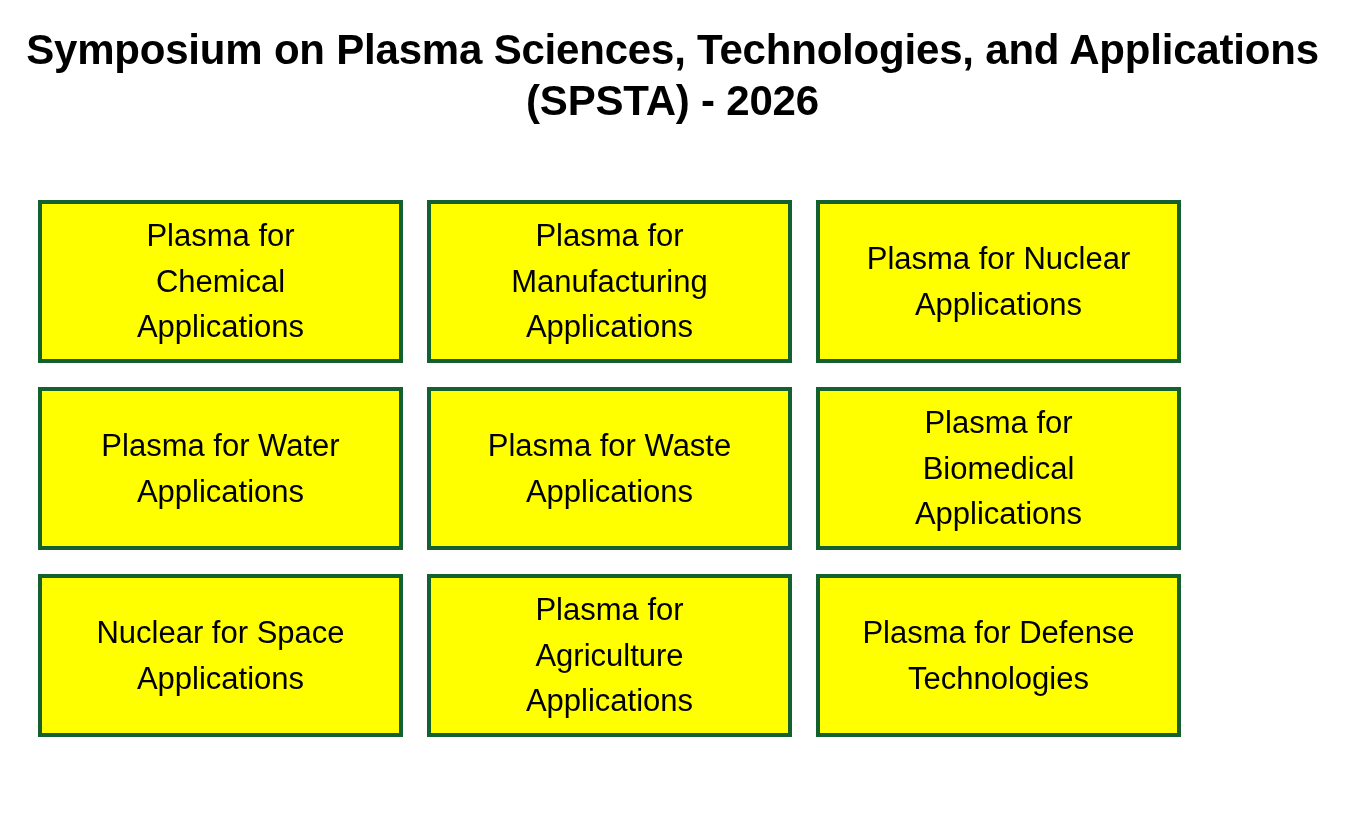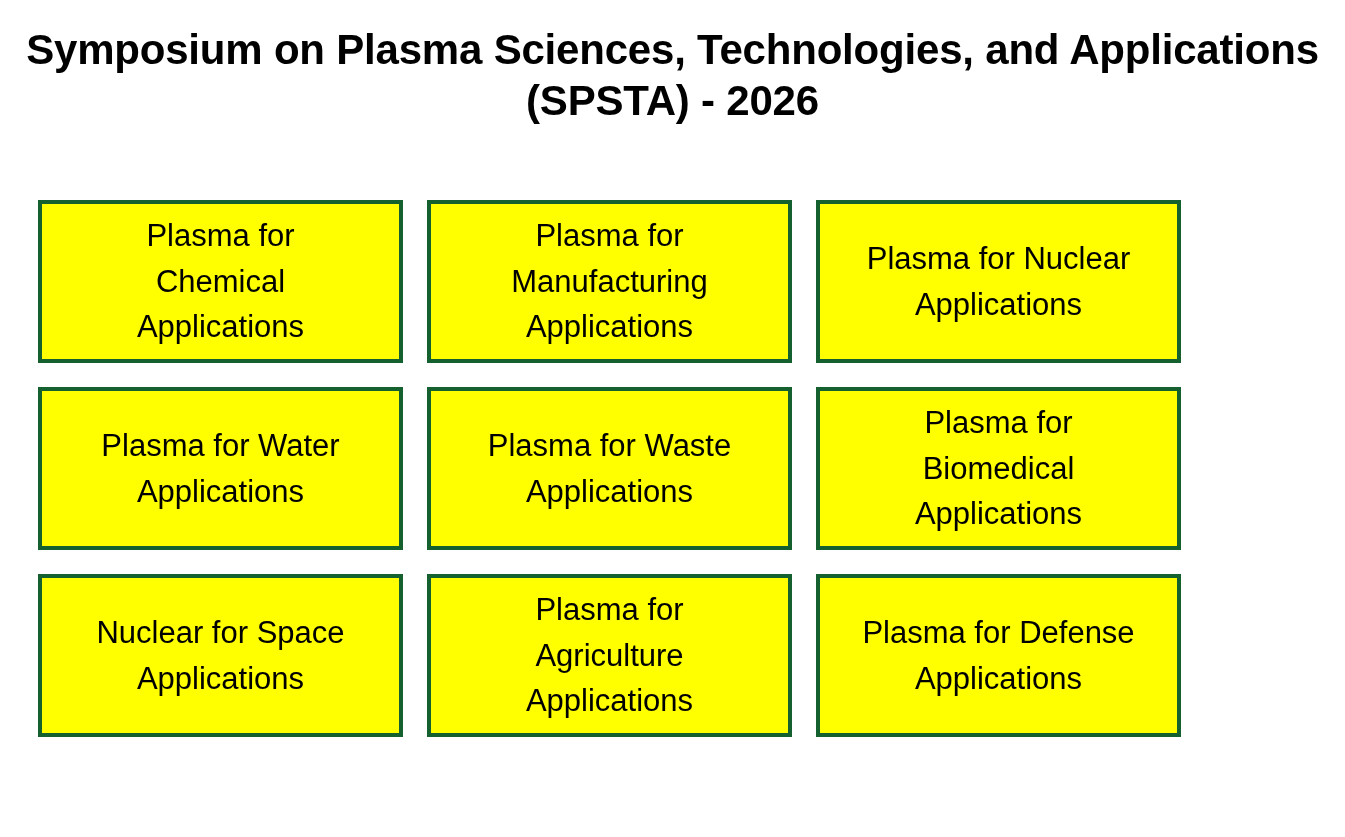--- a/index.html
+++ b/index.html
@@ -110,17 +110,17 @@
     </div>
 
     <div class="node">
       <span class="node-label">Plasma for
 Agriculture
 Applications</span>
     </div>
 
     <div class="node">
       <span class="node-label">Plasma for Defense
-Applications</span>
+Technologies</span>
     </div>
 
   </div>
 </div>
 
 </body></html>

